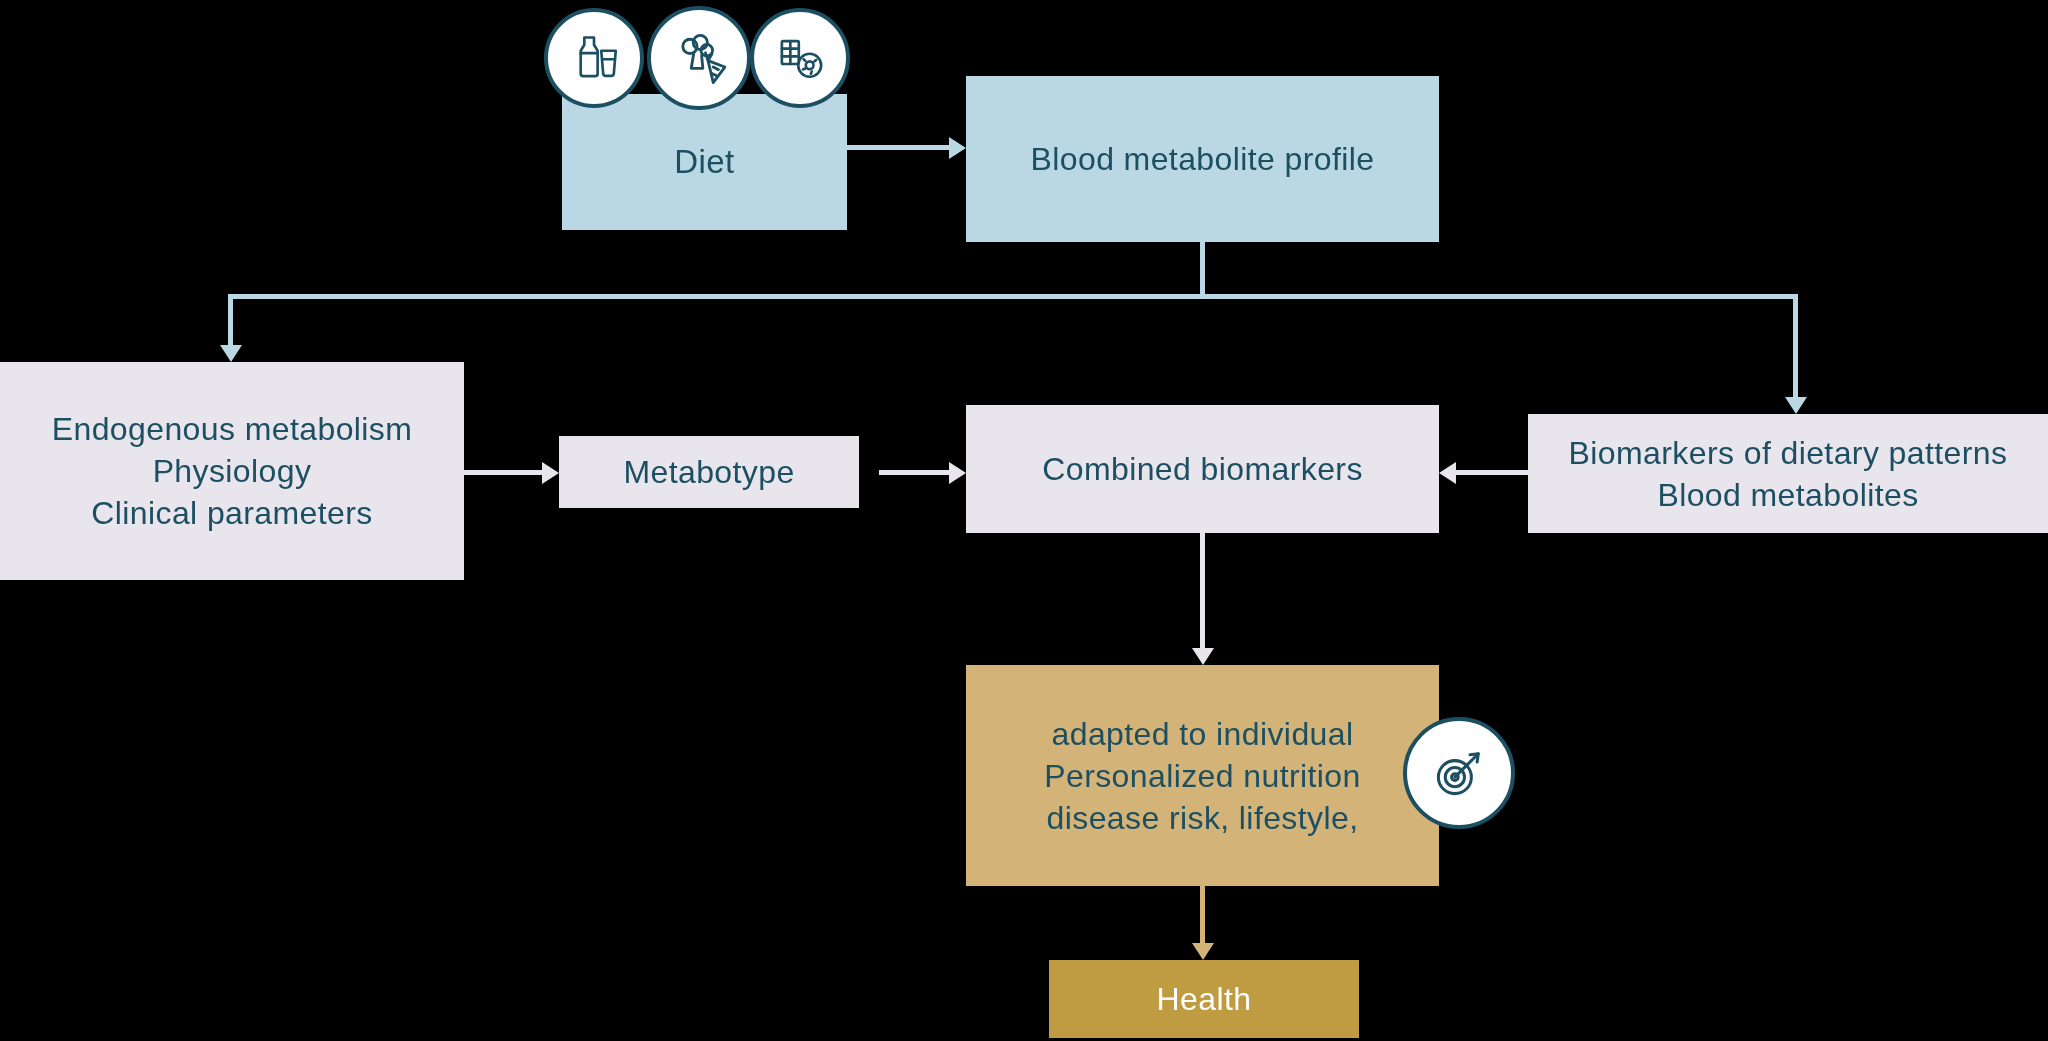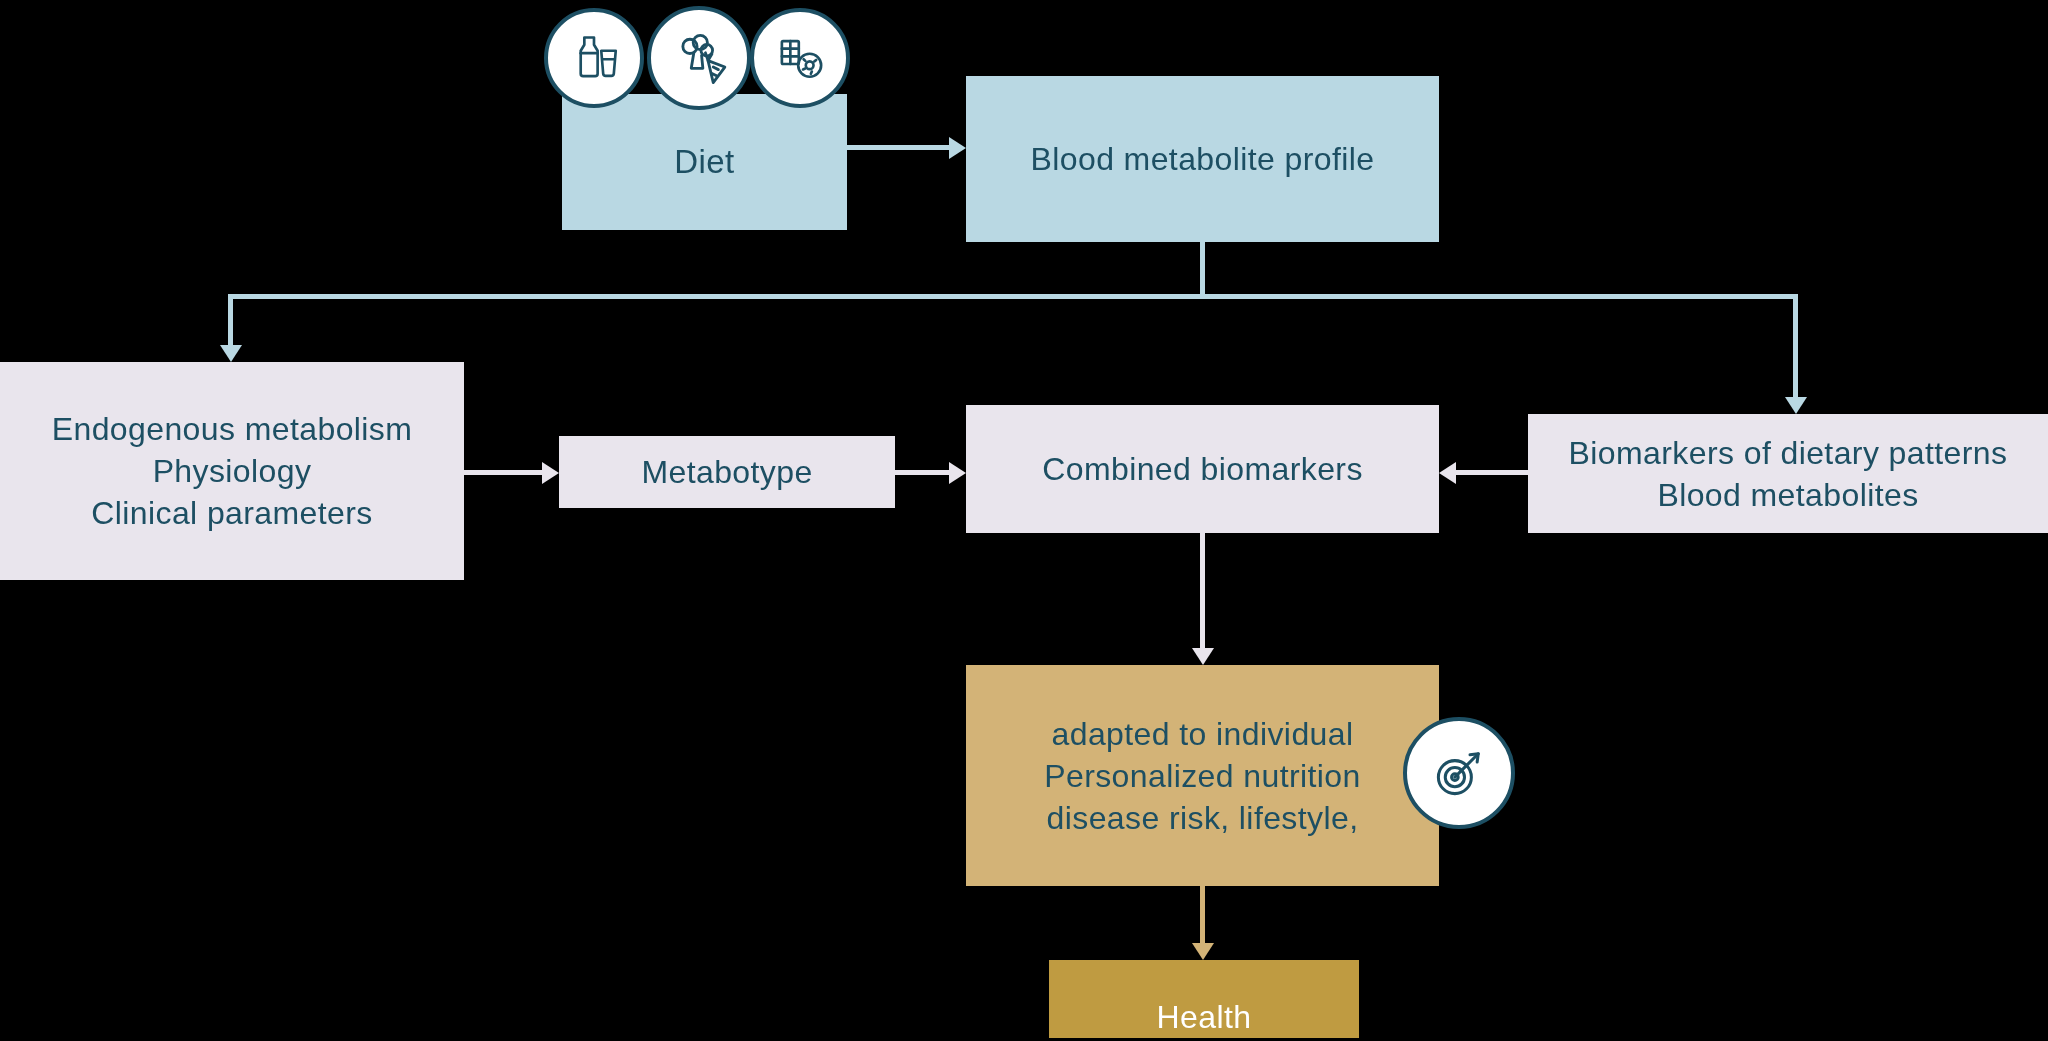--- a/index.html
+++ b/index.html
@@ -51,21 +51,21 @@
     justify-content: center;
     text-align: center;
     font-size: 32px;
     line-height: 42px;
     letter-spacing: 0.4px;
     color: var(--teal-text, #1d4f63);
   }
   .node.blue { background: var(--light-blue, #b9d8e3); }
   .node.lav  { background: var(--lavender, #e9e5ed); }
   .node.tan  { background: var(--tan, #d3b377); }
-  .node.gold { background: var(--gold, #bf9b41); color: var(--white-text, #ffffff); justify-content: flex-end; }
+  .node.gold { background: var(--gold, #bf9b41); color: var(--white-text, #ffffff); }
   .node .ln { display: block; }
 
   
   .icon-circle {
     position: absolute;
     box-sizing: border-box;
     background: #ffffff;
     border: 4px solid var(--teal-text, #1d4f63);
     border-radius: 50%;
     display: flex;
@@ -120,21 +120,21 @@
   <div class="node blue" style="left:966px; top:64px; width:473px; height:166px; font-size:32px;margin-top:12px;">
     <span class="ln">Blood metabolite profile</span>
   </div>
 
   <div class="node lav" style="left:0px; top:362px; width:464px; height:218px;">
     <span class="ln">Endogenous metabolism</span>
     <span class="ln">Physiology</span>
     <span class="ln">Clinical parameters</span>
   </div>
 
-  <div class="node lav" style="left:559px; top:436px; width:336px; height:72px;">
+  <div class="node lav" style="left:559px; top:436px; width:300px; height:72px;">
     <span class="ln">Metabotype</span>
   </div>
 
   <div class="node lav" style="left:966px; top:405px; width:473px; height:128px;">
     <span class="ln">Combined biomarkers</span>
   </div>
 
   <div class="node lav" style="left:1528px; top:414px; width:520px; height:119px;">
     <span class="ln">Biomarkers of dietary patterns</span>
     <span class="ln">Blood metabolites</span>

